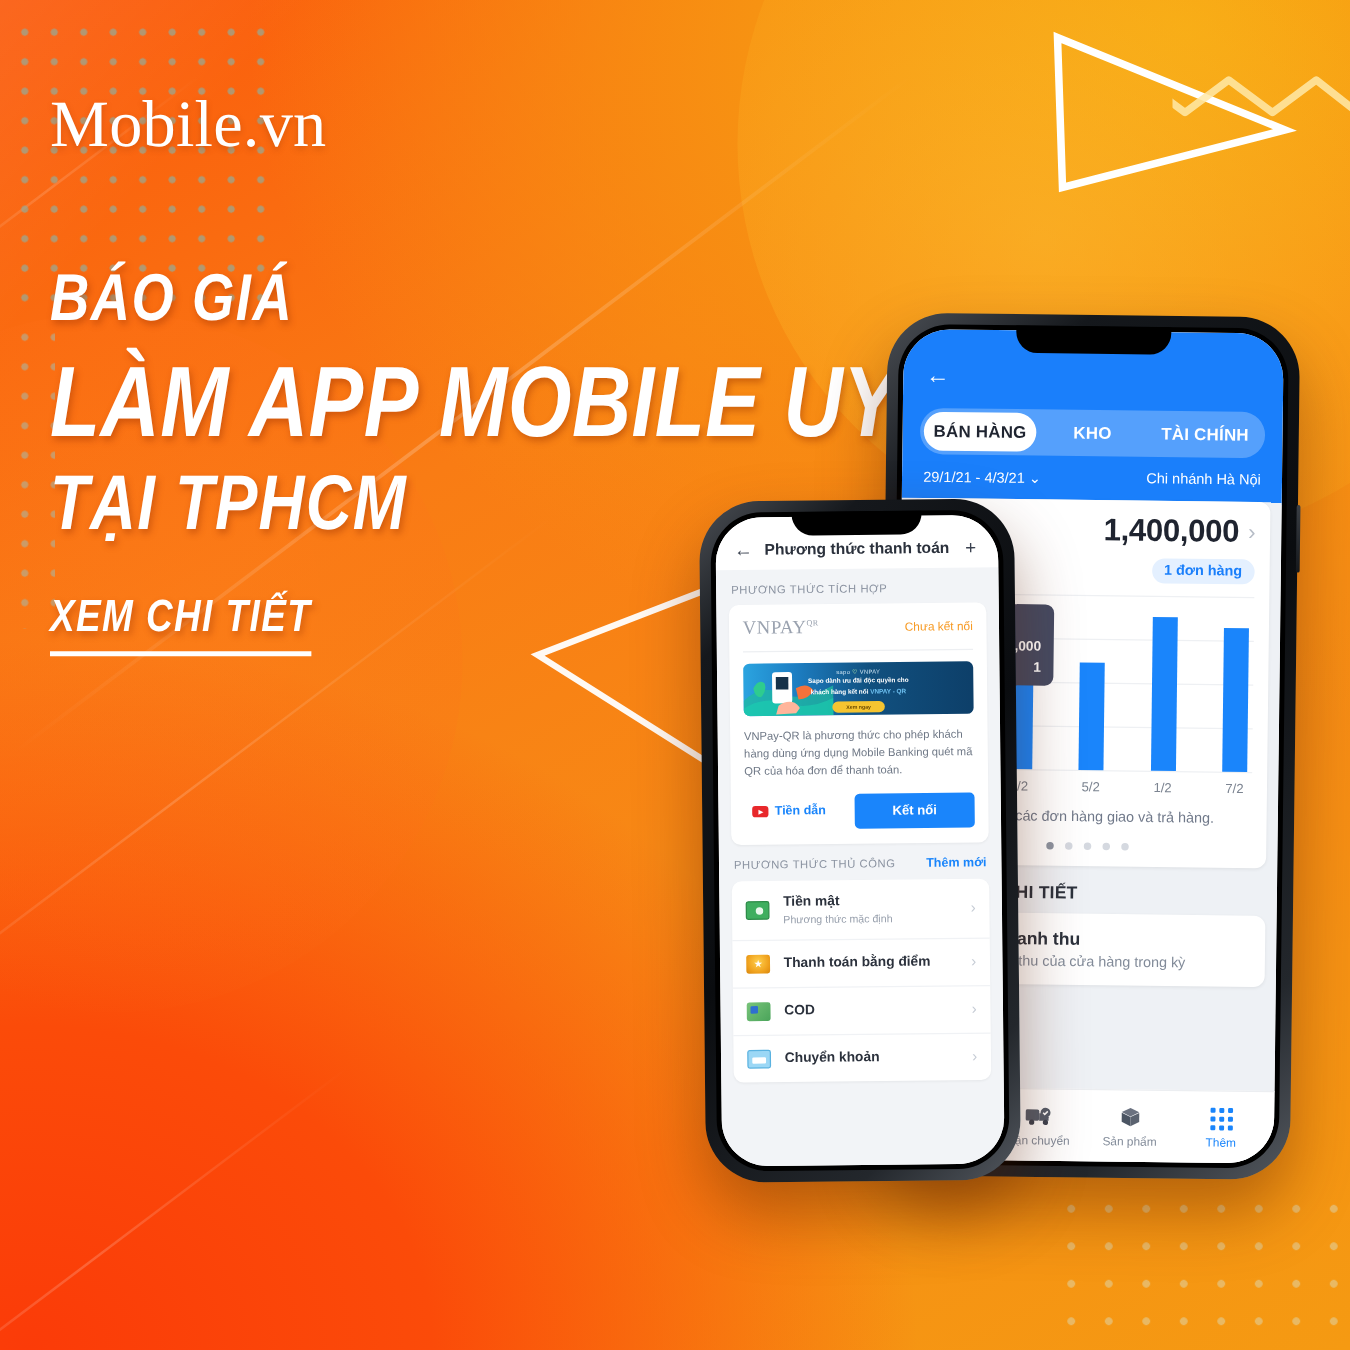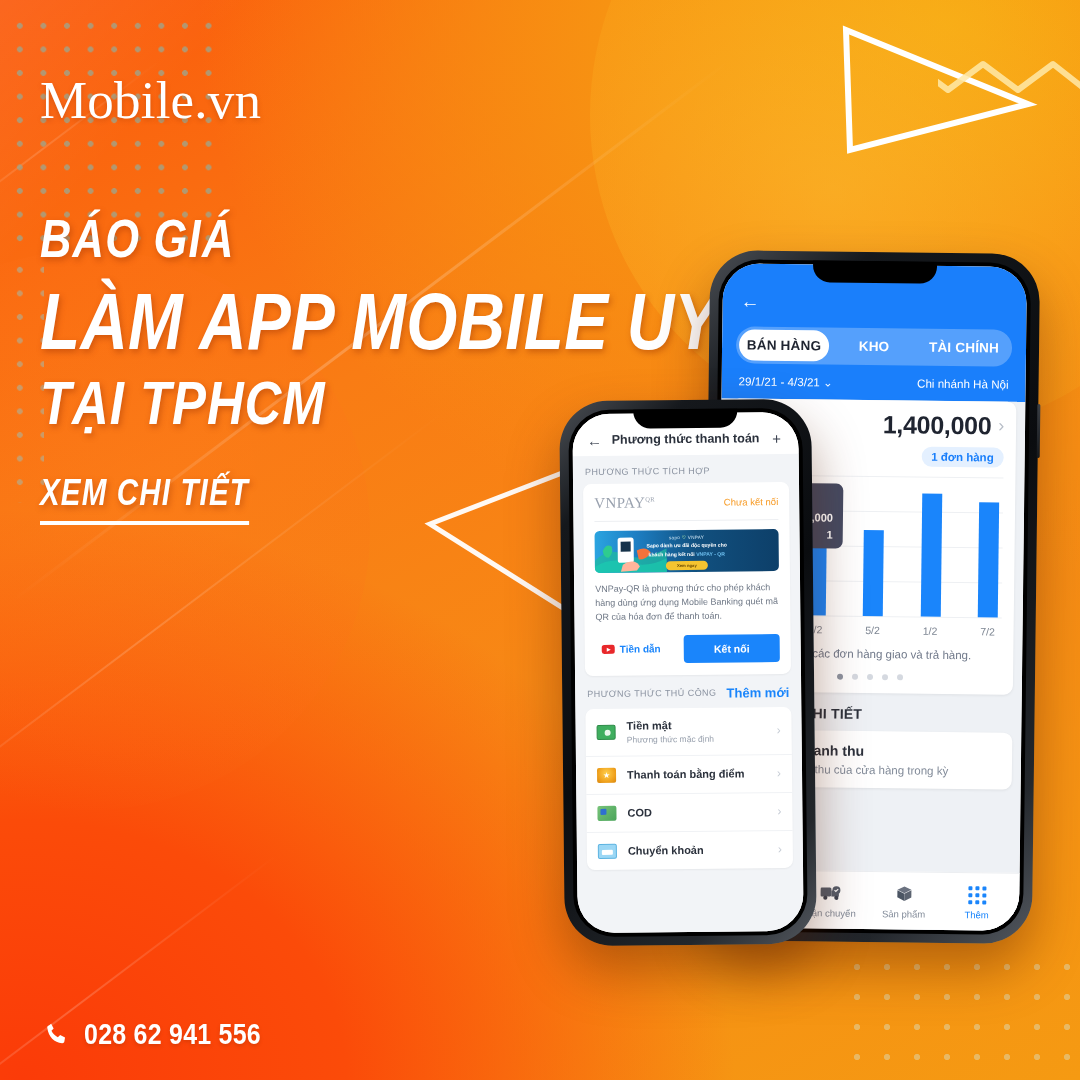--- a/index.html
+++ b/index.html
@@ -184,21 +184,21 @@
   .grid9 i { width:4px; height:4px; border-radius:1px; background:#1a85fb; display:block; }
 
   
   #phoneFront { left:562px; top:400px; width:252px; height:545px; transform:rotate(-.6deg); z-index:20; }
   #phoneFront .notch { width:104px; height:19px; }
   .pm-nav { height:42px; display:flex; align-items:center; padding:10px 14px 0; background:#fff; }
   .pm-nav .ttl { flex:1; text-align:center; font-size:12.5px; font-weight:700; color:#2b313c; }
   .pm-nav .ic { font-size:15px; color:#3b4250; width:16px; text-align:center; }
   .pm-body { background:#f2f4f7; height:100%; padding:0 10px; }
   .pm-label { font-size:9px; color:#8b93a1; letter-spacing:.45px; padding:11px 2px 7px; display:flex; justify-content:space-between; align-items:center; }
-  .pm-label .act { color:#1a85fb; font-size:13px; font-weight:700; letter-spacing:0; }
+  .pm-label .act { color:#1a85fb; font-size:10px; font-weight:700; letter-spacing:0; }
   .pm-card { background:#fff; border-radius:8px; padding:11px 11px 12px; box-shadow:0 1px 2px rgba(0,0,0,.05); }
   .vn-row { display:flex; align-items:center; justify-content:space-between; padding-bottom:9px; border-bottom:1px solid #edeff2; }
   .vn-logo { font-family:"Liberation Serif",serif; font-size:15px; color:#9aa2af; letter-spacing:.4px; }
   .vn-logo sup { font-size:6.5px; }
   .vn-state { font-size:9.5px; color:#f79a23; }
   .banner { height:42px; border-radius:5px; margin-top:9px; overflow:hidden; position:relative; background:linear-gradient(90deg,#2ba4e0 0%,#1d7fc4 22%,#11507f 55%,#0d3f69 100%); }
   .ban-txt { position:absolute; left:50%; top:5px; transform:translateX(-50%); text-align:center; width:130px; }
   .ban-brand { font-size:4.6px; color:#cfe6f5; letter-spacing:.3px; }
   .ban-brand b { color:#9fd8a7; }
   .ban-m { font-size:5.1px; color:#fff; font-weight:700; line-height:1.45; margin-top:2px; }
@@ -494,19 +494,13 @@
             </div>
           </div>
         </div>
 
       </div>
     </div>
   </div>
 </div>
 
 <div class="footer">
-  <div class="fitem phone">
-    <svg width="26" height="26" viewBox="0 0 24 24">
-      <path d="M6.6 2.5 8.9 7l-2 2.1c1 2.3 3.6 4.9 5.9 5.9l2.1-2 4.5 2.3-.6 3.7c-.2 1-1.1 1.6-2.1 1.5C9.4 19.8 4.2 14.6 3 6.2c-.1-1 .5-1.9 1.5-2.1z" fill="#fff"></path>
-    </svg>
-    <span class="ftext">028 62 941 556</span>
-  </div>
 </div>
 
 </body></html>

